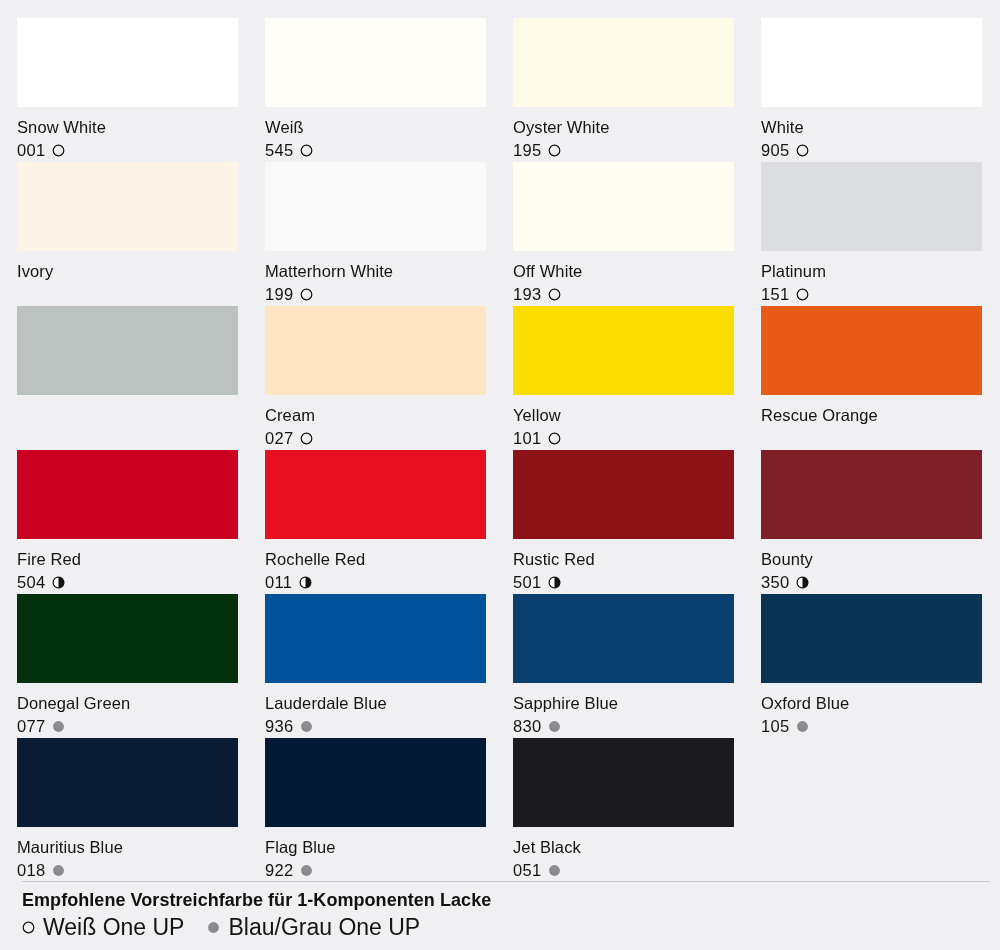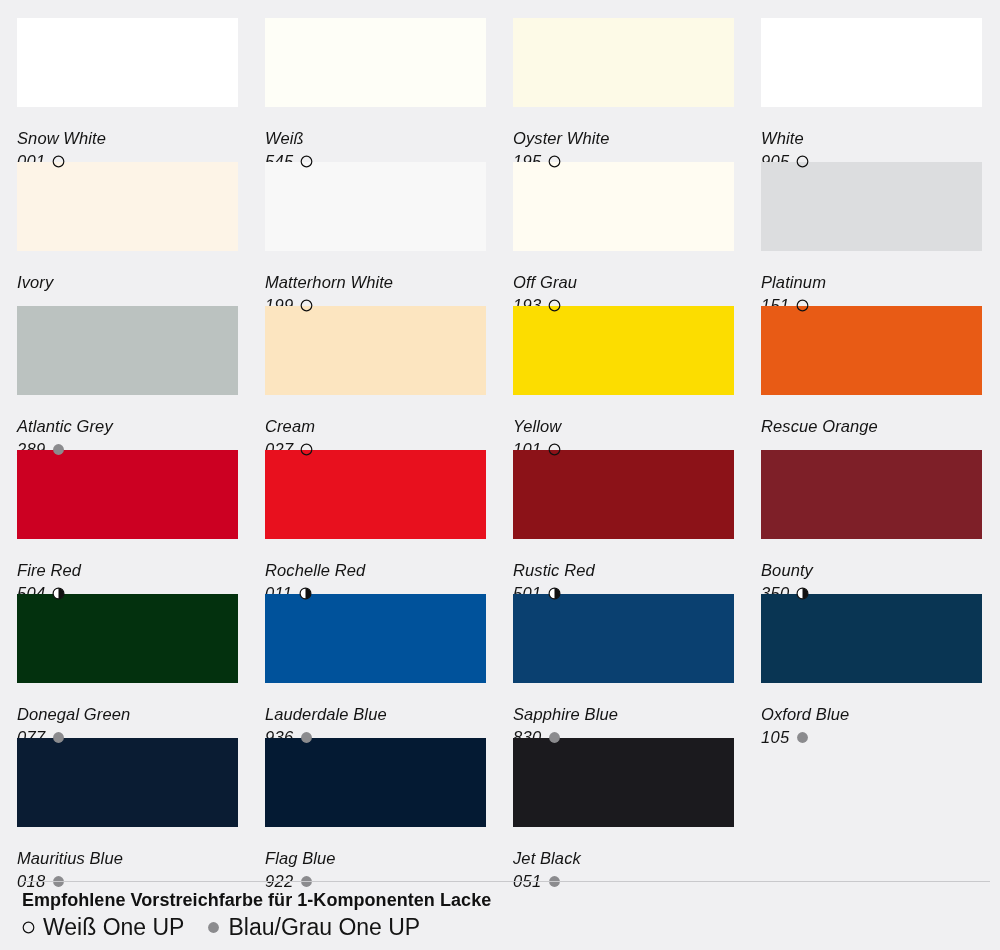--- a/index.html
+++ b/index.html
@@ -40,24 +40,23 @@
     box-sizing: border-box;
   }
 
   .chip {
     width: 221px;
     height: 89px;
     display: block;
   }
 
   .meta {
-    padding-top: 21px;
+    padding-top: 10px;
     height: 50px;
     box-sizing: border-box;
-    font-style: italic;
   }
 
   .cname {
     font-size: 16.5px;
     line-height: 21px;
     color: #141414;
     letter-spacing: 0.1px;
     white-space: nowrap;
   }
 
@@ -217,21 +216,21 @@
               <svg width="13" height="13" viewBox="0 0 13 13">
                 <circle cx="6.5" cy="6.5" r="5.3" fill="none" stroke="#111111" stroke-width="1.2"></circle>
               </svg>
             </span>
           </div>
         </div>
       </div>
       <div class="cell">
         <div class="chip" style="background: rgb(255, 252, 242);"></div>
         <div class="meta">
-          <div class="cname">Off Grau</div>
+          <div class="cname">Off White</div>
           <div class="crow">
             <span class="ccode">193</span>
             <span class="marker">
               <svg width="13" height="13" viewBox="0 0 13 13">
                 <circle cx="6.5" cy="6.5" r="5.3" fill="none" stroke="#111111" stroke-width="1.2"></circle>
               </svg>
             </span>
           </div>
         </div>
       </div>
@@ -244,31 +243,20 @@
             <span class="marker">
               <svg width="13" height="13" viewBox="0 0 13 13">
                 <circle cx="6.5" cy="6.5" r="5.3" fill="none" stroke="#111111" stroke-width="1.2"></circle>
               </svg>
             </span>
           </div>
         </div>
       </div>
       <div class="cell">
         <div class="chip" style="background: rgb(187, 194, 192);"></div>
-        <div class="meta">
-          <div class="cname">Atlantic Grey</div>
-          <div class="crow">
-            <span class="ccode">289</span>
-            <span class="marker">
-              <svg width="13" height="13" viewBox="0 0 13 13">
-                <circle cx="6.5" cy="6.5" r="5.4" fill="#8b8b8e"></circle>
-              </svg>
-            </span>
-          </div>
-        </div>
       </div>
       <div class="cell">
         <div class="chip" style="background: rgb(252, 229, 192);"></div>
         <div class="meta">
           <div class="cname">Cream</div>
           <div class="crow">
             <span class="ccode">027</span>
             <span class="marker">
               <svg width="13" height="13" viewBox="0 0 13 13">
                 <circle cx="6.5" cy="6.5" r="5.3" fill="none" stroke="#111111" stroke-width="1.2"></circle>

